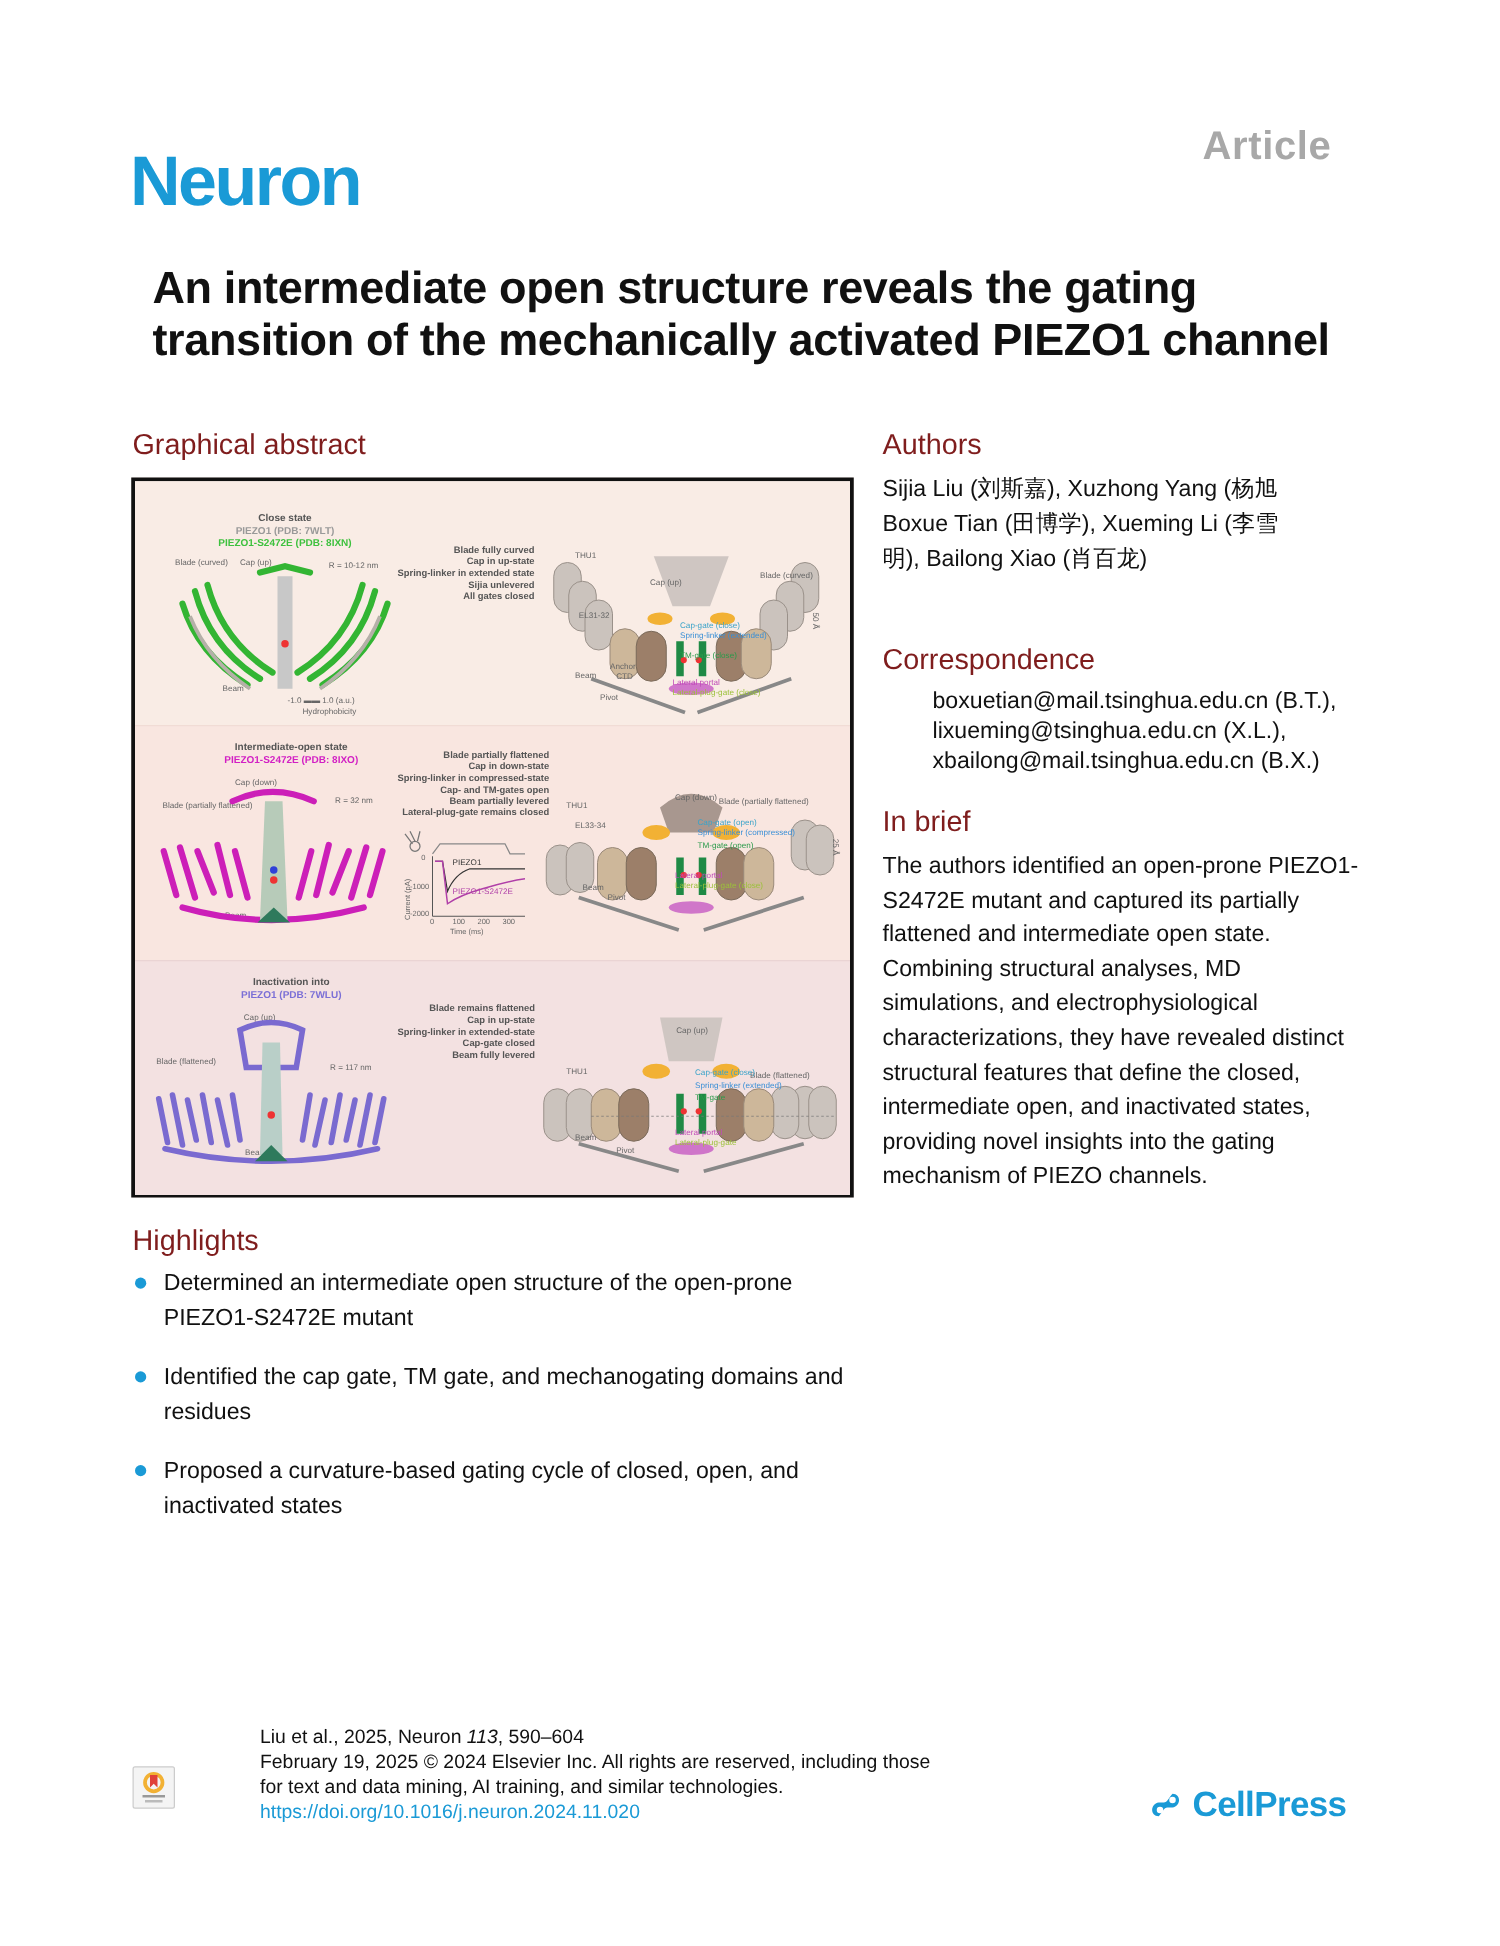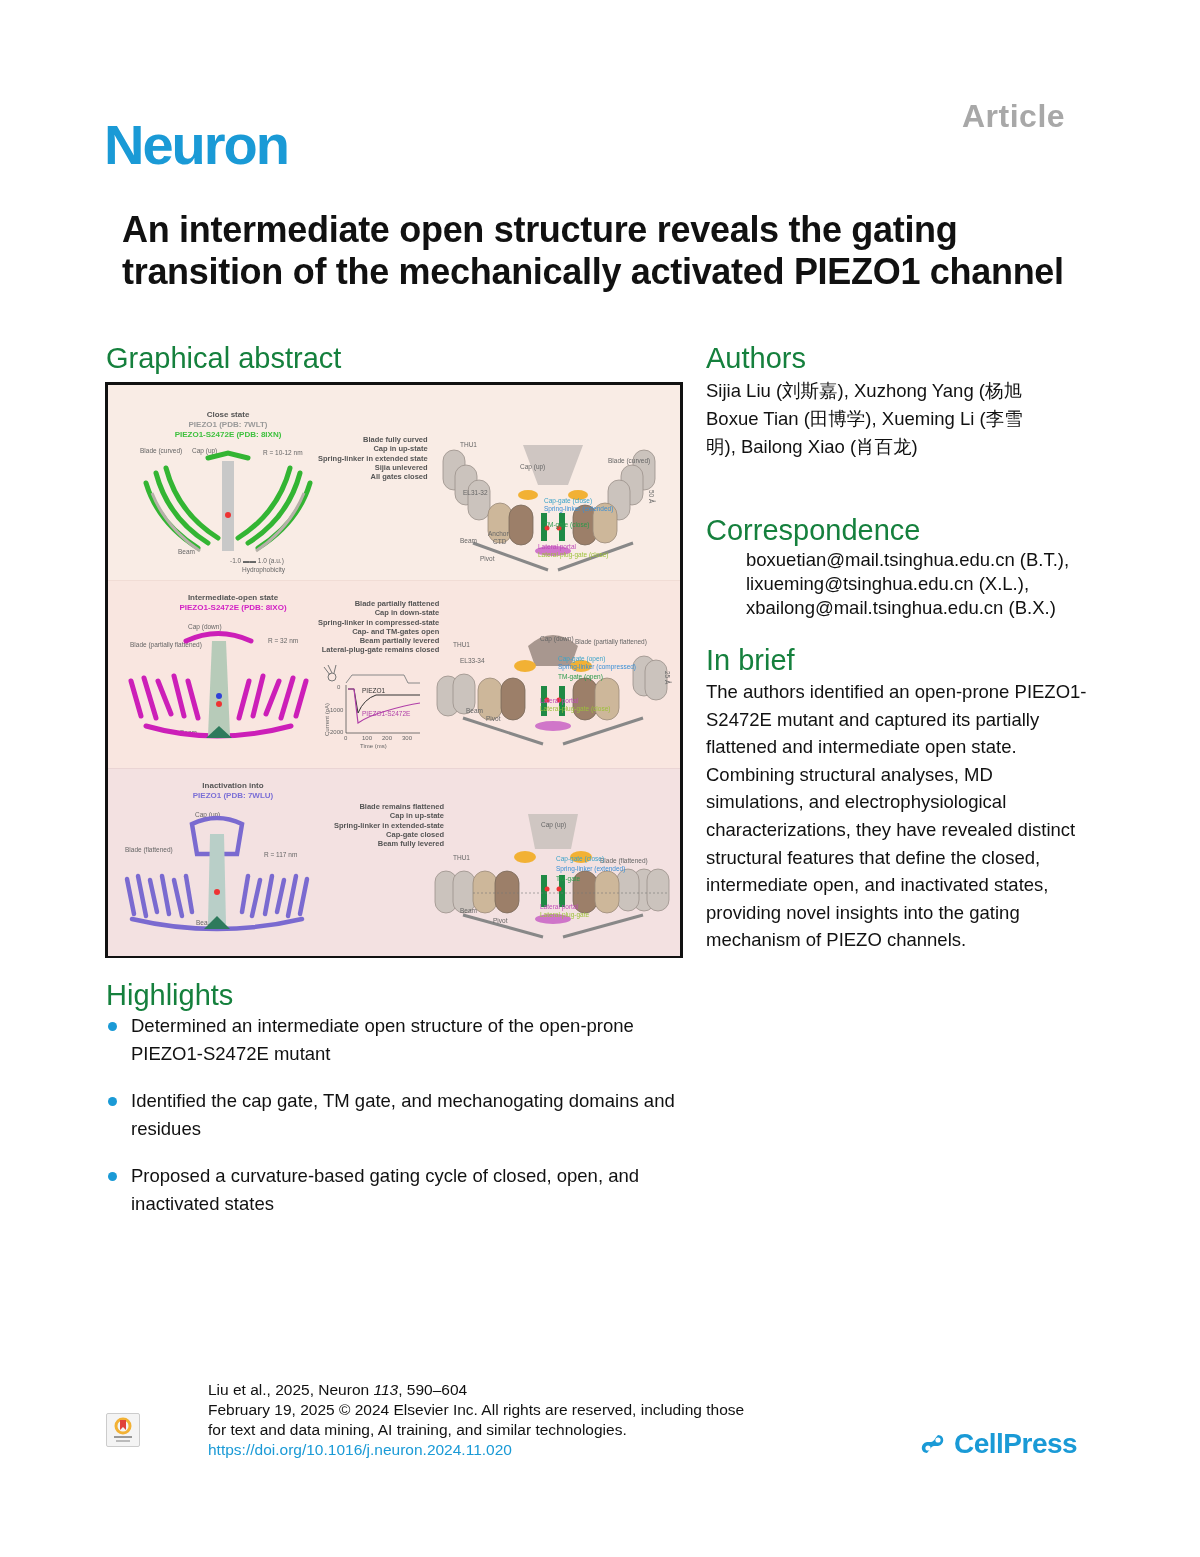--- a/index.html
+++ b/index.html
@@ -3,21 +3,21 @@
 <meta charset="utf-8">
 <style>
   html, body { margin: 0; padding: 0; background: #ffffff; }
   body { width: 1200px; height: 1557px; position: relative; overflow: hidden; font-family: "Liberation Sans", sans-serif; color: #111; }
   .abs { position: absolute; }
 
   .article-label { left: 962px; top: 98px; font-size: 32px; font-weight: bold; color: #a8a8a8; letter-spacing: 0.5px; }
   .journal-logo { left: 104px; top: 112px; font-size: 56px; font-weight: bold; color: #1a9ad6; letter-spacing: -2px; }
   .title { left: 106px; top: 193px; width: 980px; font-size: 36px; line-height: 42px; font-weight: bold; color: #111; letter-spacing: -0.3px; }
 
-  .sec-h { font-size: 29px; color: #15803d; }
+  .sec-h { font-size: 23px; color: #7f1d1d; }
   .ga-h { left: 106px; top: 342px; }
   .authors-h { left: 706px; top: 342px; }
   .corr-h { left: 706px; top: 514px; }
   .brief-h { left: 706px; top: 644px; }
   .hl-h { left: 106px; top: 979px; }
 
   .authors-text { left: 706px; top: 377px; width: 370px; font-size: 18.5px; line-height: 28px; }
   .corr-text { left: 706px; top: 548px; width: 390px; font-size: 18.5px; line-height: 24px; margin-left: 40px; }
   .brief-text { left: 706px; top: 678px; width: 385px; font-size: 18.5px; line-height: 27.6px; }
 
@@ -265,21 +265,21 @@
           <path d="M150 62 L143 100"></path>
           <path d="M138 66 L130 102"></path>
           <path d="M126 62 L120 98"></path>
         <path d="M70 10 Q95 -2 120 10 L115 40 L75 40 Z"></path>
           <path d="M10 105 Q95 125 180 105"></path>
       </g>
       <path d="M88 20 L102 20 L104 110 L86 110 Z" fill="#b9cfc8"></path>
       <path d="M82 115 L95 102 L108 115 Z" fill="#2e7a5c"></path>
       <circle cx="95" cy="78" r="3" fill="#e33"></circle>
     </svg>
-    <div class="features" style="left:226px;top:33px;">
+    <div class="features" style="left:210px;top:33px;">
       <div>Blade remains flattened</div>
       <div>Cap in up-state</div>
       <div>Spring-linker in extended-state</div>
       <div>Cap-gate closed</div>
       <div>Beam fully levered</div>
     </div>
     <svg class="abs" style="left:325px;top:40px;" width="240" height="135">
       <g fill="#cbc3bd" stroke="#9a918a" stroke-width="0.8">
         <rect x="2" y="62" width="22" height="42" rx="11"></rect>
           <rect x="20" y="62" width="22" height="42" rx="11"></rect>

